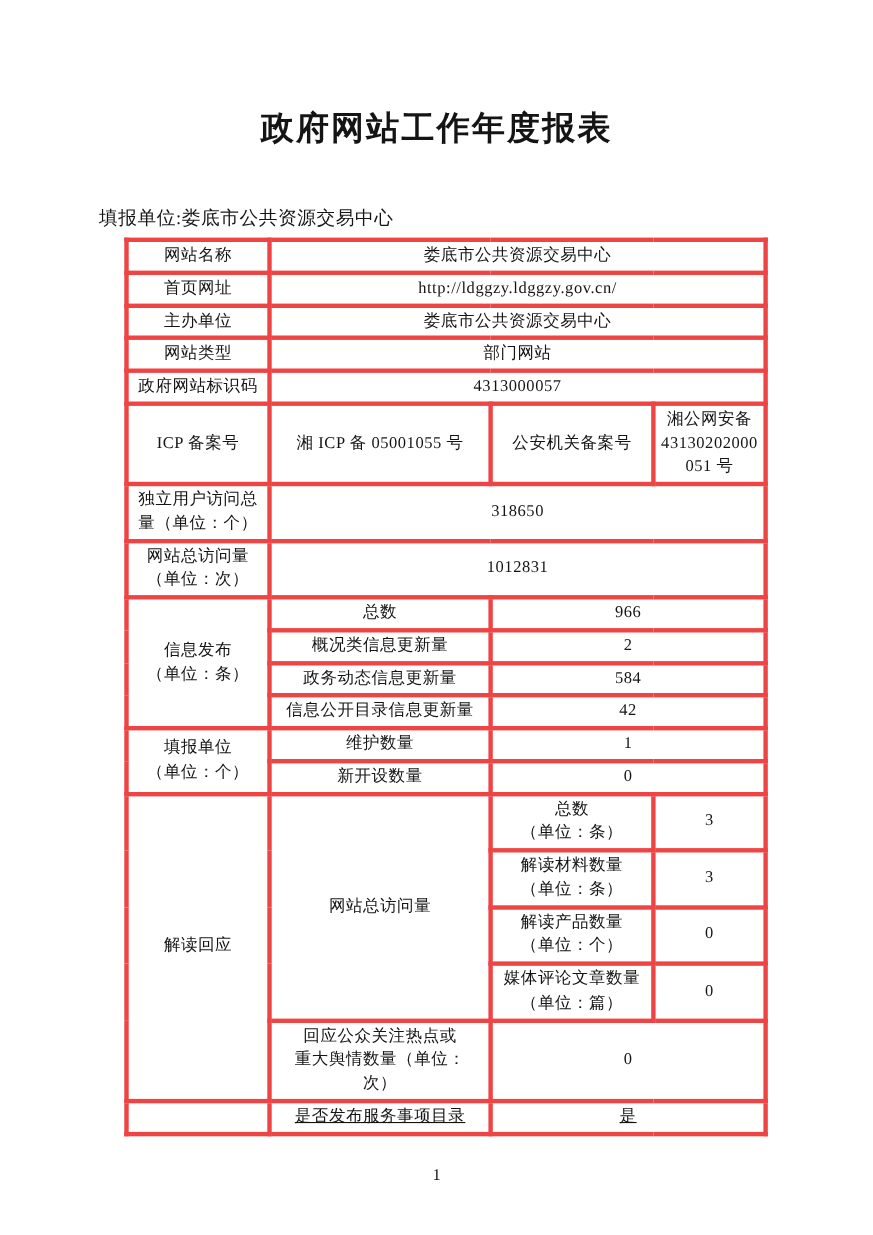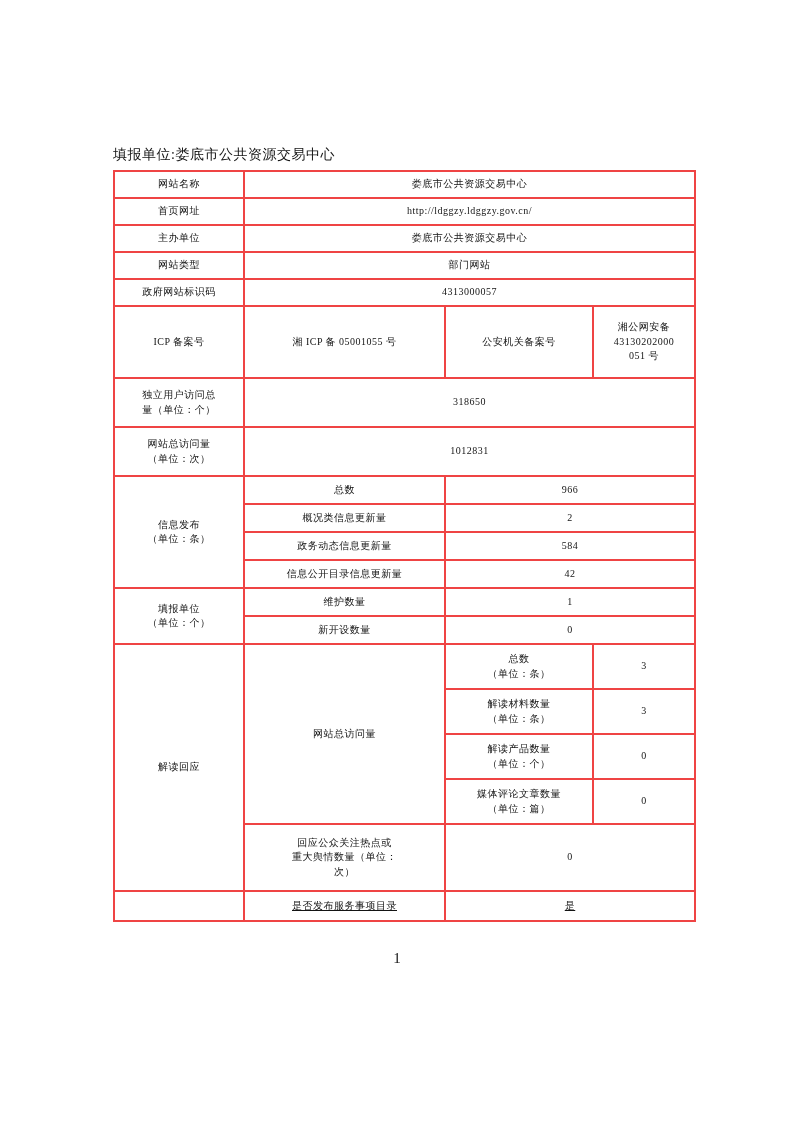--- a/index.html
+++ b/index.html
@@ -22,36 +22,36 @@
     font-weight: 700;
     letter-spacing: 2px;
   }
   .doc-subtitle {
     text-align: center;
     font-size: 17px;
     letter-spacing: 1px;
     margin-top: 32px;
   }
   .filing {
-    margin: 50px 0 6px 113px;
-    font-size: 14px;
+    margin: 50px 0 6px 90px;
+    font-size: 17px;
     letter-spacing: 0.5px;
   }
   table.report {
     border-collapse: collapse;
     table-layout: fixed;
     margin-left: 113px;
     width: 581px;
     border: 2px solid #000;
   }
   table.report td {
-    border: 2px solid #ef4444;
+    border: 4px solid #ef4444;
     text-align: center;
     vertical-align: middle;
-    font-size: 10px;
+    font-size: 15px;
     line-height: 1.45;
     padding: 2px 5px;
     white-space: pre-line;
     letter-spacing: 0.5px;
     overflow: hidden;
     box-sizing: border-box;
   }
   tr.r27 { height: 27px; }
   tr.r72 { height: 72px; }
   tr.r49 { height: 49px; margin-top: 16px; }
@@ -63,20 +63,21 @@
     text-align: center;
     margin-top: 28px;
     font-size: 15px;
   }
 </style>
 </head>
 <body>
 
 <div class="page">
 
+  <div class="doc-title">政府网站工作年度报表</div>
 
   <div class="filing">填报单位:娄底市公共资源交易中心</div>
 
   <table class="report">
     <colgroup>
       <col style="width:130px">
       <col style="width:201px">
       <col style="width:148px">
       <col style="width:102px">
     </colgroup>

